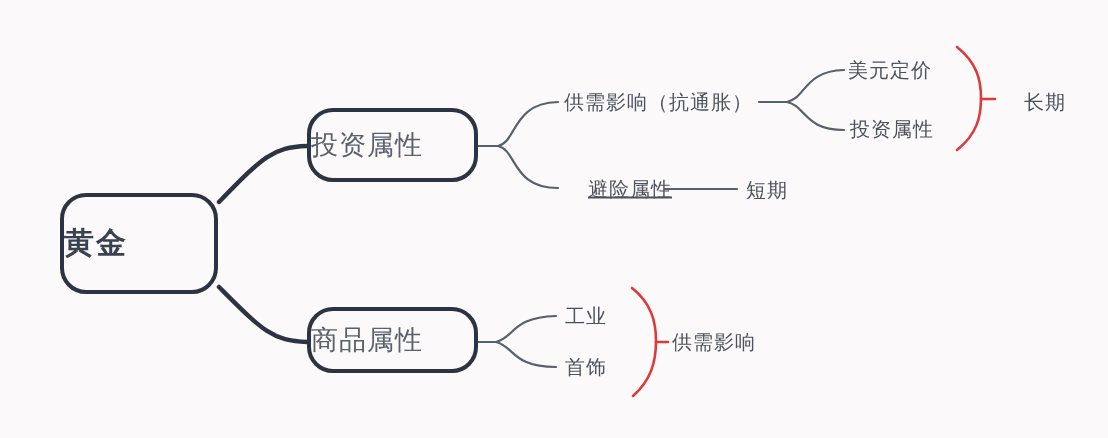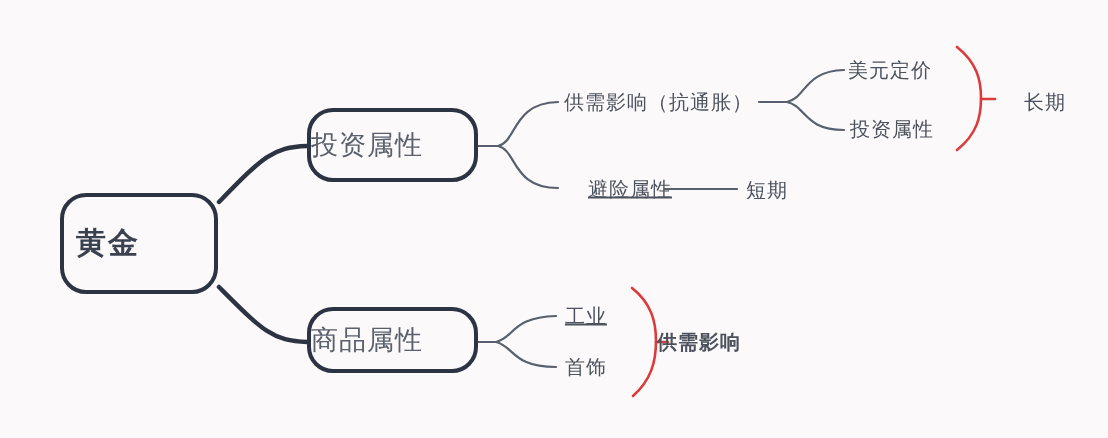--- a/index.html
+++ b/index.html
@@ -39,21 +39,20 @@
     justify-content:flex-start;
     border:4px solid var(--node-border);
     border-radius:26px;
     background:var(--bg);
     box-sizing:border-box;
   }
   .node-root{
     left:60px;top:193px;width:158px;height:101px;
     font-size:30px;font-weight:bold;color:var(--root-text);
     letter-spacing:2px;
-    padding-left:12px;
   }
   .node-branch{
     font-size:27px;color:var(--branch-text);letter-spacing:1px;
   }
   .node-invest{left:307px;top:108px;width:171px;height:74px;}
   .node-commodity{left:307px;top:307px;width:171px;height:66px;}
   .leaf{
     position:absolute;
     transform:translateY(-50%);
     font-size:20px;
@@ -61,23 +60,23 @@
     white-space:nowrap;
     letter-spacing:1px;
     text-align:right;
   }
   .lbl-baozhi{left:564px;top:102px;}
   .lbl-bixian{left:588px;top:189px;text-decoration:underline;}
   .lbl-duanqi{left:746px;top:190px;}
   .lbl-meiyuan{left:848px;top:70px;}
   .lbl-shiji{left:850px;top:129px;}
   .lbl-changqi{left:1024px;top:102px;}
-  .lbl-gongye{left:565px;top:316px;text-decoration:underline;}
+  .lbl-gongye{left:565px;top:316px;}
   .lbl-shoushi{left:565px;top:367px;}
-  .lbl-gongxu{left:657px;top:342px;font-weight:bold;}
+  .lbl-gongxu{left:672px;top:342px;}
 </style>
 </head>
 <body>
 
 <div class="canvas">
 
   <svg class="edges" viewBox="0 0 1108 438" xmlns="http://www.w3.org/2000/svg">
 
     <path class="e-dark" d="M219,202 C262,158 272,147 307,146"></path>
     <path class="e-dark" d="M219,287 C262,330 272,341 307,342"></path>

